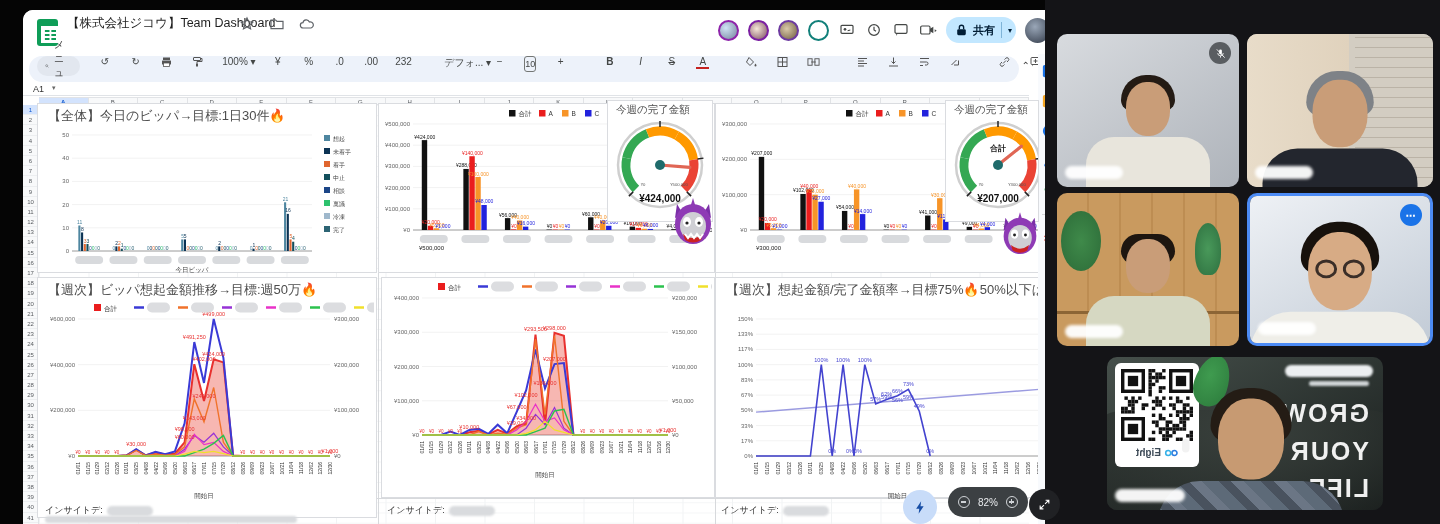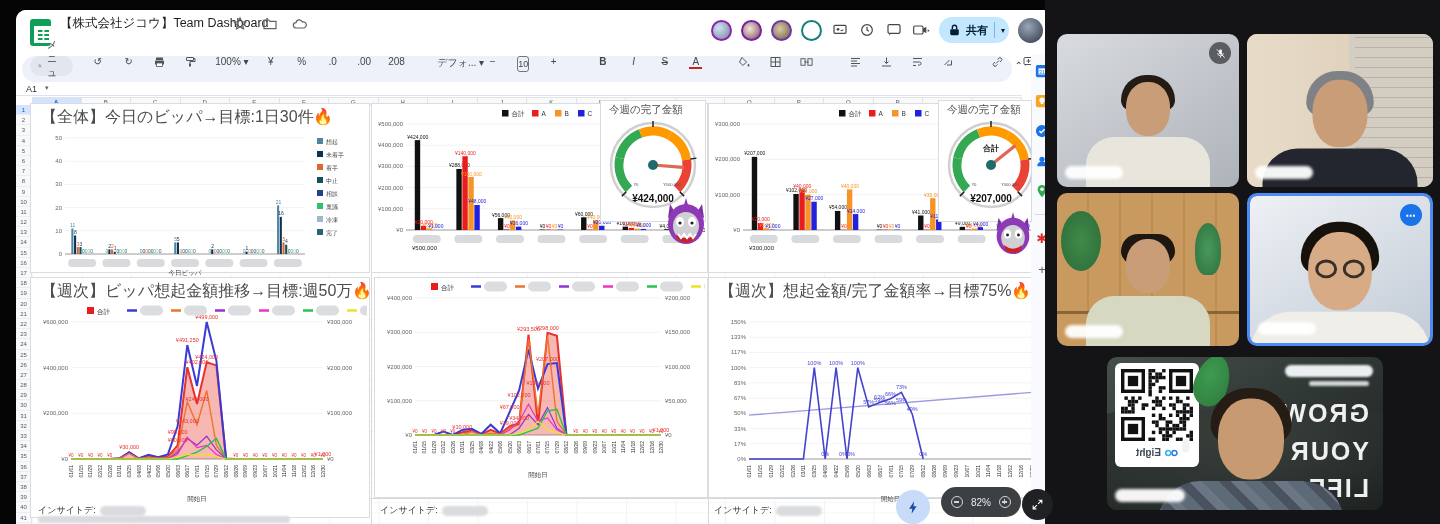--- a/index.html
+++ b/index.html
@@ -1,21 +1,21 @@
 <!DOCTYPE html>
 <html><head>
 <meta charset="utf-8">
 <style>
   * { margin:0; padding:0; box-sizing:border-box; }
   html,body { width:1440px; height:524px; background:#050505; overflow:hidden;
     font-family:"Liberation Sans","DejaVu Sans",sans-serif; }
   .abs { position:absolute; }
 
   
-  .sheets { position:absolute; left:16px; top:10px; width:1037px; height:514px;
+  .sheets { position:absolute; left:23px; top:10px; width:1037px; height:514px;
     background:#fff; border-radius:10px 10px 0 0; overflow:hidden; }
   .tbar { position:absolute; left:0; top:0; width:100%; height:44px; background:#fff; }
   .slogo { position:absolute; left:14px; top:9px; width:21px; height:27px; background:#0f9d58; border-radius:3px; }
   .slogo:after { content:""; position:absolute; left:4px; top:7px; width:13px; height:13px;
     background:linear-gradient(#fff 2px,transparent 2px),linear-gradient(90deg,#fff 2px,transparent 2px);
     background-size:100% 4px,6.5px 100%; border:2px solid #fff; }
   .doctitle { position:absolute; left:44px; top:5px; font-size:12.5px; color:#1f1f1f; }
   .doc-icons { position:absolute; left:215px; top:6px; display:flex; gap:12px; color:#5f6368; font-size:11px; }
   .menubar { position:absolute; left:42px; top:24px; display:flex; gap:15px; }
   .mitem { font-size:11px; color:#1f1f1f; cursor:default; }
@@ -56,21 +56,21 @@
   .rowno { height:10.2px; font-size:6px; color:#575b5f; text-align:center; line-height:10px; border-bottom:1px solid #eceef0; }
   .rowno.active { background:#d3e3fd; color:#0b57d0; }
   .gridbg { position:absolute; left:16px; top:95px; width:990px; bottom:0; background:
     linear-gradient(90deg,#f1f3f4 1px,transparent 1px),linear-gradient(#f4f5f6 1px,transparent 1px);
     background-size:49.5px 10.2px; }
 
   .vline { position:absolute; width:1px; background:#d7d9dc; top:93px; bottom:0; }
   .hline { position:absolute; height:1px; background:#d7d9dc; left:16px; width:990px; }
 
   .panel { position:absolute; background:#fff; border:1px solid #dadce0; }
-  .ctitle { font-size:16px; color:#4d4d4d; padding:3px 0 0 10px; white-space:nowrap; overflow:hidden; }
+  .ctitle { font-size:13px; color:#4d4d4d; padding:3px 0 0 10px; white-space:nowrap; overflow:hidden; }
   .gtitle { font-size:10.5px; color:#4d4d4d; padding:2px 0 0 8px; white-space:nowrap; overflow:hidden; }
 
   .insight { position:absolute; font-size:9px; color:#333; display:flex; align-items:center; gap:4px; }
   .blob { background:#d9dbde; border-radius:5px; filter:blur(1px); }
 
   .sidestrip { position:absolute; right:0; top:44px; width:22px; bottom:0; background:#f8fafd;
     display:flex; flex-direction:column; align-items:center; padding-top:10px; gap:16px; }
   .sicon { width:14px; height:14px; }
 
   .fab { position:absolute; border-radius:50%; display:flex; align-items:center; justify-content:center; }
@@ -191,21 +191,21 @@
           <rect x="4" y="3" width="14" height="6" rx="1" fill="none" stroke="#555" stroke-width="2"></rect>
           <path d="M18 5h3v6H11v4" fill="none" stroke="#555" stroke-width="2"></path>
           <rect x="9" y="15" width="4" height="6" fill="#555"></rect>
         </svg>
       <span class="tbtn"><span>100%</span> ▾</span>
       <span class="tb-sep"></span>
       <span class="tbtn">¥</span>
       <span class="tbtn">%</span>
       <span class="tbtn">.0</span>
       <span class="tbtn">.00</span>
-      <span class="tbtn">208</span>
+      <span class="tbtn">232</span>
       <span class="tb-sep"></span>
       <span class="tbtn"><span>デフォ...</span> ▾</span>
       <span class="tb-sep"></span>
       <span class="tbtn">−</span>
       <span class="fs-box">10</span>
       <span class="tbtn">+</span>
       <span class="tb-sep"></span>
       <span class="tbtn" style="font-weight:bold">B</span>
       <span class="tbtn" style="font-style:italic">I</span>
       <span class="tbtn" style="text-decoration:line-through">S</span>

